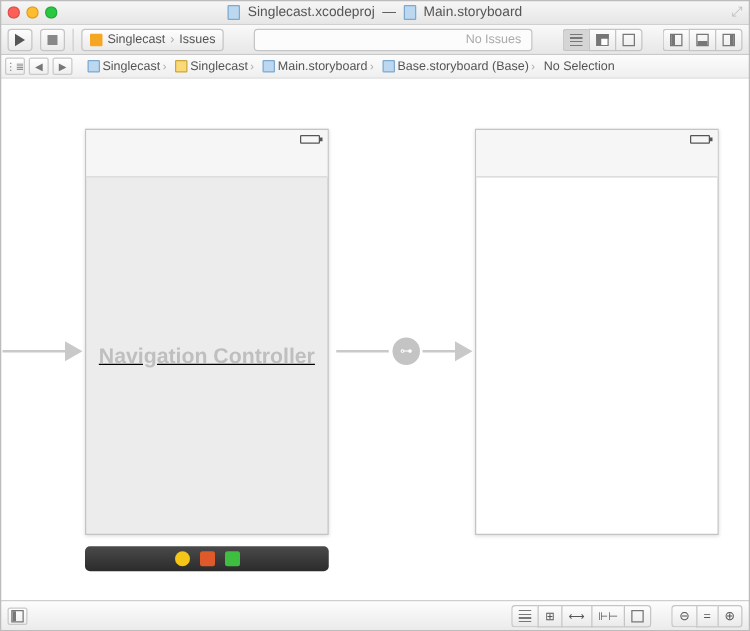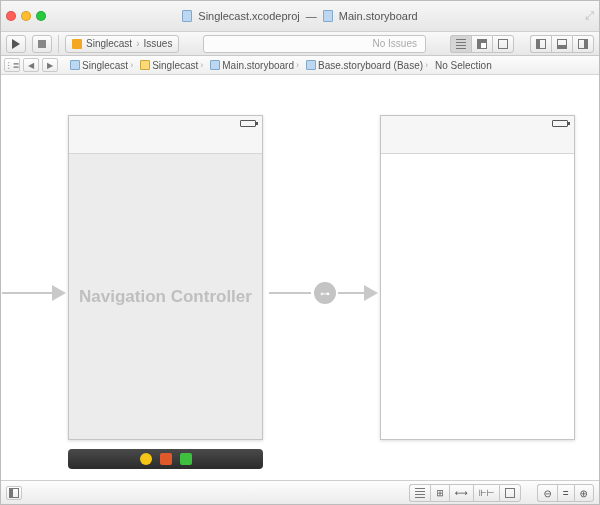--- a/index.html
+++ b/index.html
@@ -1,17 +1,17 @@
 <!DOCTYPE html>
 <html><head>
 <meta charset="utf-8">
 <style>
   * { box-sizing: border-box; margin:0; padding:0; font-family: "Helvetica Neue", Helvetica, Arial, sans-serif; }
   html,body { width:600px; height:505px; background:#fff; overflow:hidden; }
-  .titlebar { height:32px; background:linear-gradient(#f7f7f7,#e6e6e6); border-bottom:1px solid #d0d0d0; display:flex; align-items:center; padding:0 6px; font-size:11px; color:#555; position:relative; }
+  .titlebar { height:20px; background:linear-gradient(#f7f7f7,#e6e6e6); border-bottom:1px solid #d0d0d0; display:flex; align-items:center; padding:0 6px; font-size:11px; color:#555; position:relative; }
   .traffic { display:flex; gap:5px; }
   .dot { width:10px; height:10px; border-radius:50%; border:1px solid rgba(0,0,0,.15); }
   .dot.red{background:#ff5f57;} .dot.yellow{background:#febc2e;} .dot.green{background:#28c840;}
   .titlecenter { position:absolute; left:0; right:0; display:flex; justify-content:center; gap:6px; align-items:center; pointer-events:none;}
   .titlecenter .fileico { width:10px; height:12px; background:#bcd8f0; border:1px solid #7ea8cc; border-radius:1px; display:inline-block;}
   .fs { margin-left:auto; color:#bbb; font-size:11px; }
   .toolbar { height:24px; background:linear-gradient(#f9f9f9,#e7e7e7); border-bottom:1px solid #c9c9c9; display:flex; align-items:center; padding:0 6px; gap:6px; font-size:11px; color:#555;}
   .tb-btn { height:18px; border:1px solid #c5c5c5; border-radius:3px; background:linear-gradient(#fdfdfd,#eaeaea); display:flex; align-items:center; justify-content:center; padding:0 5px; font-size:10px; color:#555;}
   .tb-btn .tri { display:inline-block; width:0;height:0;border-top:5px solid transparent;border-bottom:5px solid transparent;border-left:8px solid #555;}
   .tb-btn .sq { width:8px;height:8px;background:#888; }
@@ -31,21 +31,21 @@
   .ico.sidebar-l{border:1px solid #777;background:linear-gradient(90deg,#777 0 3px,transparent 3px);}
   .ico.sidebar-b{border:1px solid #777;background:linear-gradient(0deg,#777 0 3px,transparent 3px);}
   .ico.sidebar-r{border:1px solid #777;background:linear-gradient(270deg,#777 0 3px,transparent 3px);}
   .jumpbar { height:19px; background:linear-gradient(#fcfcfc,#efefef); border-bottom:1px solid #d5d5d5; display:flex; align-items:center; padding:0 4px; font-size:10px; color:#555; gap:3px;}
   .jb-btn{width:16px;height:14px;border:1px solid #c9c9c9;border-radius:2px;display:flex;align-items:center;justify-content:center;font-size:8px;color:#777;background:linear-gradient(#fff,#eee);}
   .jb-crumb{display:flex;align-items:center;gap:2px;padding:0 2px;}
   .jb-crumb .chev{color:#aaa;font-size:9px;}
   .jb-crumb .fico{width:10px;height:10px;background:#bcd8f0;border:1px solid #7ea8cc;border-radius:1px;}
   .jb-crumb .dico{width:10px;height:10px;background:#fbd977;border:1px solid #caa63f;border-radius:1px;}
   .canvas { position:relative; height:397px; background:#fff; overflow:hidden;}
-  .scene { position:absolute; width:195px; height:325px; background:#ececec; border:1px solid #c4c4c4; box-shadow:0 1px 3px rgba(0,0,0,.15);}
+  .scene { position:absolute; width:195px; height:325px; background:#ececec; border:1px solid #c4c4c4; box-shadow:0 1px 3px rgba(0,0,0,.15);text-decoration:underline;}
   .scene .nbar{height:38px;background:#f6f6f6;border-bottom:1px solid #d5d5d5;position:relative;}
   .scene .battery{position:absolute;top:4px;right:6px;width:16px;height:7px;border:1px solid #555;border-radius:1px;}
   .scene .battery:after{content:"";position:absolute;right:-3px;top:1px;width:2px;height:3px;background:#555;}
   .scene.nav .body{display:flex;align-items:center;justify-content:center;height:calc(100% - 38px);color:#bfbfbf;font-size:17px;font-weight:600;}
   .sceneLabel{position:absolute;height:20px;background:linear-gradient(#4a4a4a,#2b2b2b);border-radius:4px;display:flex;align-items:center;justify-content:center;color:#fff;font-size:12px;font-weight:600;gap:8px;}
   .sceneLabel .lico{width:12px;height:12px;border-radius:50%;}
   .arrow{position:absolute;display:flex;align-items:center;}
   .arrow .line{height:2px;background:#c9c9c9;}
   .arrow .head{width:0;height:0;border-top:8px solid transparent;border-bottom:8px solid transparent;border-left:14px solid #c9c9c9;}
   .segue-circle{position:absolute;width:22px;height:22px;border-radius:50%;background:#c4c4c4;display:flex;align-items:center;justify-content:center;color:#fff;font-size:10px;}

